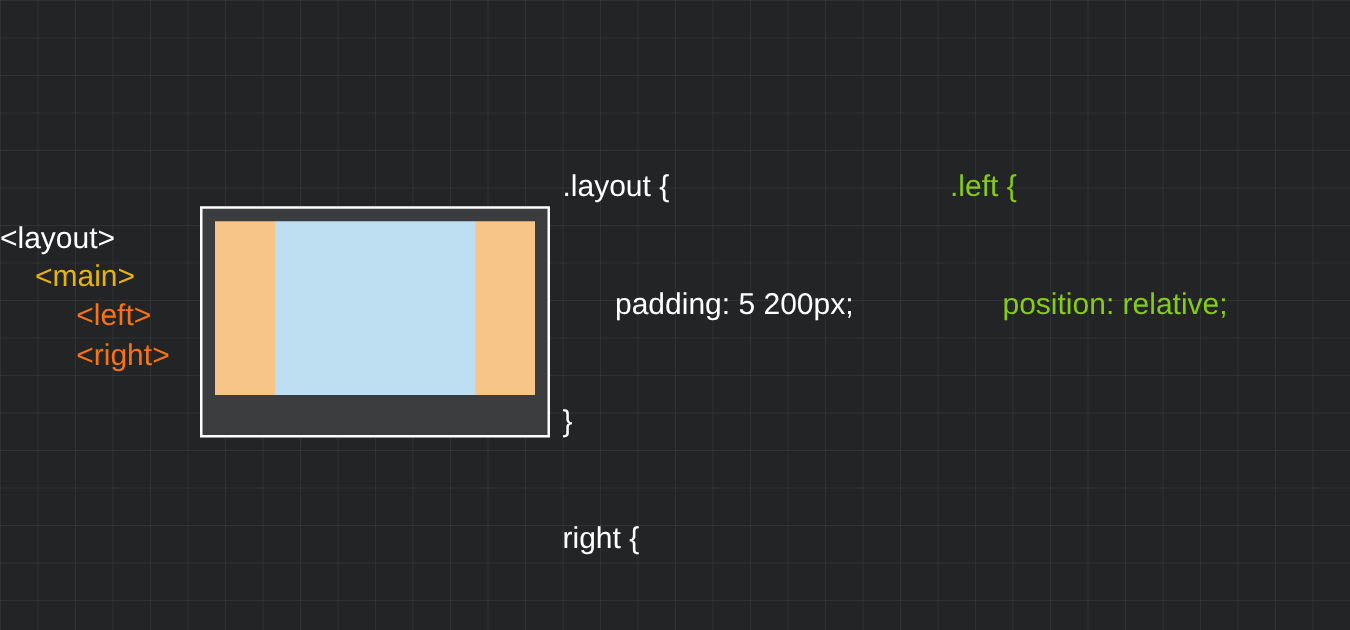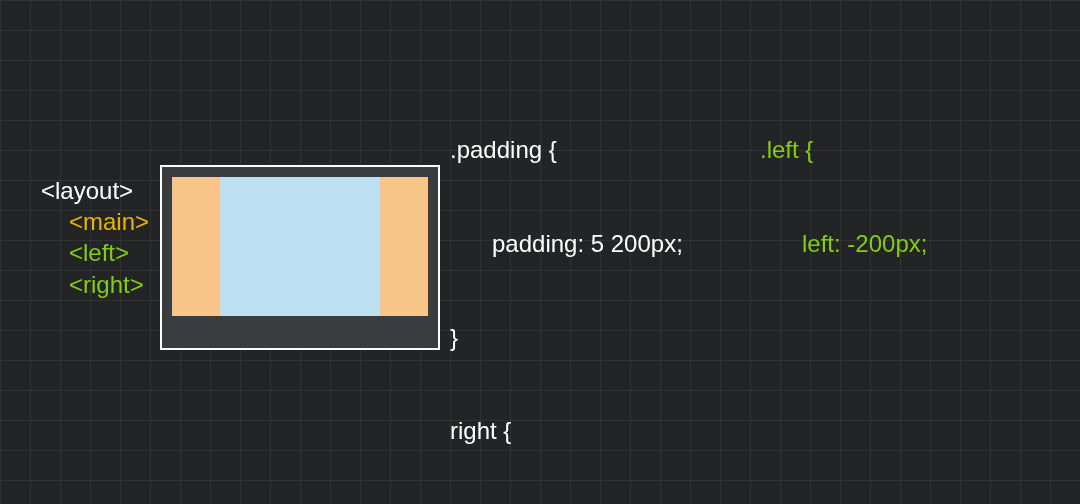--- a/index.html
+++ b/index.html
@@ -25,25 +25,24 @@
   }
 
   
   .html-block {
     position: absolute;
     left: 0px;
     top: 175px;
     font-size: 24px;
     line-height: 1.3;
     font-family: "Helvetica Neue", Arial, sans-serif;
-    padding-left: 41px;
   }
   .html-block .white { color: #ffffff; }
   .html-block .blue  { color: #eab308; }
-  .html-block .orange{ color: #84cc16; }
+  .html-block .orange{ color: #f97316; margin-left: 33px; }
   .indent { padding-left: 28px; display:block; }
 
   
   .diagram {
     position: absolute;
     left: 160px;
     top: 165px;
     width: 280px;
     height: 185px;
     border: 2px solid #fcfcfc;
@@ -96,36 +95,36 @@
 
   <div class="diagram">
     <div class="diagram-inner">
       <div class="col-left"></div>
       <div class="col-main"></div>
       <div class="col-right"></div>
     </div>
   </div>
 
   <div class="css-block a">
-    <div class="white">.padding {</div>
+    <div class="white">.layout {</div>
     <div class="white prop-indent">padding: 5 200px;</div>
     <div class="white">}</div>
     <div class="white">right {</div>
     
     
     
     
     
     
     
   </div>
 
   <div class="css-block b">
     <div class="orange">.left {</div>
-    <div class="orange prop-indent">left: -200px;</div>
+    <div class="orange prop-indent">position: relative;</div>
     
     
     
     
     
     
   </div>
 
 </div>
 

